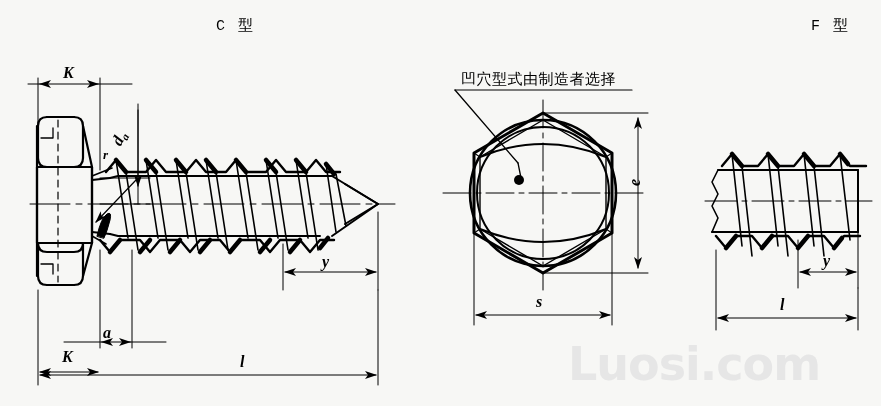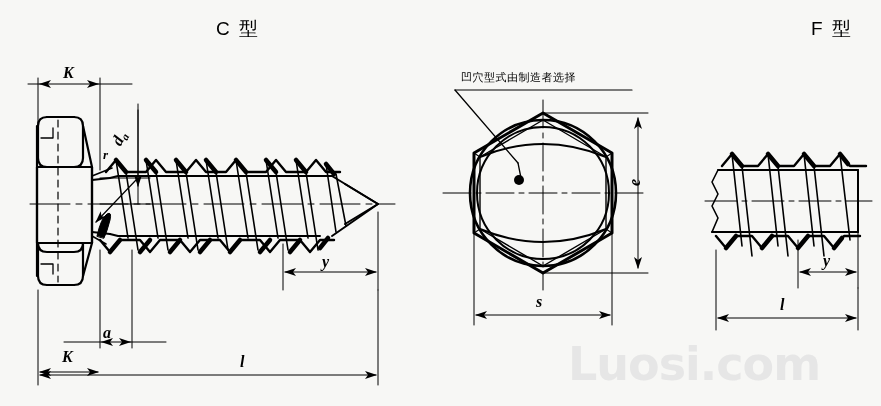--- a/index.html
+++ b/index.html
@@ -12,27 +12,27 @@
   }
   #sheet{position:absolute;inset:0;width:881px;height:406px;}
   .lbl{
     position:absolute;
     font-family:"Liberation Serif", serif;
     color:#000;
     white-space:nowrap;
     user-select:none;
   }
   .title-cn{
-    font-family:Liberation Sans, sans-serif;
-    font-size:19px;
+    font-family:Liberation Mono, monospace;
+    font-size:15px;
     letter-spacing:2px;
   }
   .note-cn{
     font-family:"DejaVu Sans", sans-serif;
-    font-size:11px;
+    font-size:15px;
     letter-spacing:0.5px;
   }
   .dim{font-style:italic;font-size:16px;font-weight:600;}
   .dim-sm{font-style:italic;font-size:13px;font-weight:600;}
   #watermark{
     position:absolute;
     left:568px;top:337px;
     font-family:"DejaVu Sans", sans-serif;
     font-size:46px;
     font-weight:bold;

